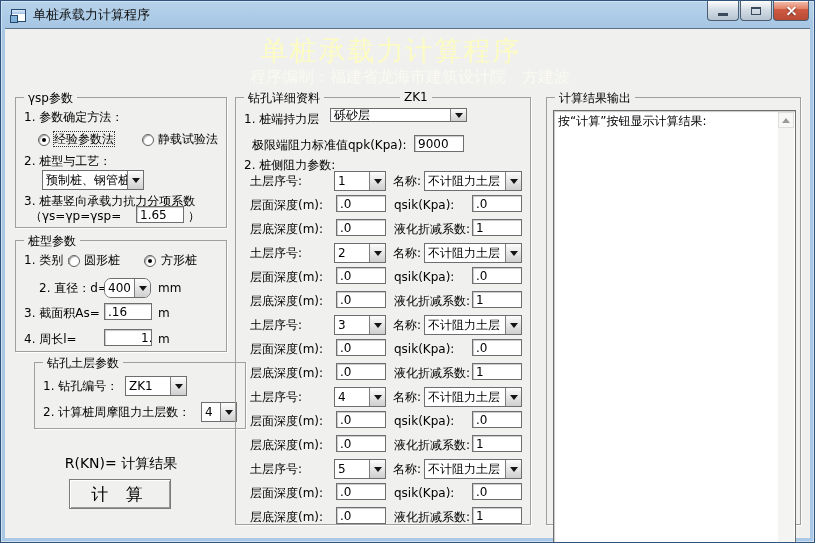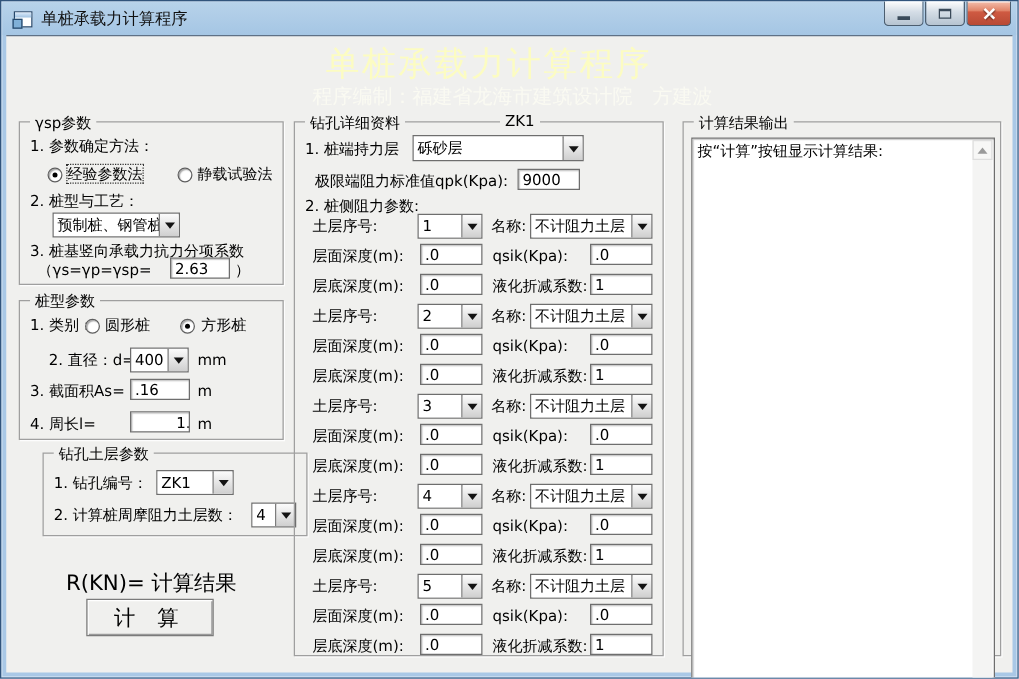--- a/index.html
+++ b/index.html
@@ -48,21 +48,21 @@
   .outbox{position:absolute;background:#fff;border:1px solid #6e6e6e;box-shadow:inset 1px 1px 1px rgba(0,0,0,.22);}
   .outtext{position:absolute;left:4px;top:3px;right:20px;line-height:15px;}
   .vscroll{position:absolute;top:1px;right:1px;bottom:17px;width:16px;background:#f4f4f3;}
   .hscroll{position:absolute;left:1px;right:17px;bottom:1px;height:16px;background:#f4f4f3;}
   .sbtn{position:absolute;width:16px;height:16px;background:#f7f7f6;border:1px solid #dedede;
     display:flex;align-items:center;justify-content:center;}
   .tri-up{width:0;height:0;border:4px solid transparent;border-bottom:5px solid #9a9a9a;margin-bottom:3px;}
   .tri-dn{width:0;height:0;border:4px solid transparent;border-top:5px solid #9a9a9a;margin-top:3px;}
   .tri-lf{width:0;height:0;border:4px solid transparent;border-right:5px solid #9a9a9a;margin-right:3px;}
   .tri-rt{width:0;height:0;border:4px solid transparent;border-left:5px solid #9a9a9a;margin-left:3px;}
-  .bigtext{position:absolute;font-size:17px;white-space:nowrap;}
+  .bigtext{position:absolute;font-size:14px;white-space:nowrap;}
 </style>
 </head>
 <body>
 
 <div class="window">
   <div class="titlebar">
     <span class="winicon"></span>
     <span class="wintitle">单桩承载力计算程序</span>
   </div>
   <div class="capbtn" style="right:75px;width:32px;">
@@ -90,34 +90,34 @@
       <span class="lbl" style="left:8px;top:56px;">2. 桩型与工艺：</span>
       <div class="combo" style="left:26px;top:72px;width:102px;">
         <span class="ctxt">预制桩、钢管桩</span>
         <span class="cbtn">
             <i class="tri"></i>
           </span>
       </div>
       <span class="lbl" style="left:8px;top:96px;">3. 桩基竖向承载力抗力分项系数</span>
       <span class="lbl" style="left:14px;top:111px;">（γs=γp=γsp=</span>
       <div class="tb" style="left:120px;top:108px;width:48px;">
-        <span>2.63</span>
+        <span>1.65</span>
       </div>
       <span class="lbl" style="left:172px;top:111px;">）</span>
     </div>
 
     <div class="gb" style="left:10px;top:211px;width:212px;height:112px;">
       <span class="legend">桩型参数</span>
       <span class="lbl" style="left:8px;top:12px;">1. 类别：</span>
       <span class="radio" style="left:52px;top:14px;"></span>
       <span class="lbl" style="left:68px;top:12px;">圆形桩</span>
       <span class="radio on" style="left:128px;top:14px;"></span>
       <span class="lbl" style="left:145px;top:12px;">方形桩</span>
       <span class="lbl" style="left:23px;top:40px;">2. 直径：d=</span>
-      <div class="combo" style="left:88px;top:37px;width:47px;">
+      <div class="combo" style="left:88px;top:37px;width:47px;border-radius:7px;">
         <span class="ctxt">400</span>
         <span class="cbtn">
             <i class="tri"></i>
           </span>
       </div>
       <span class="lbl" style="left:142px;top:40px;">mm</span>
       <span class="lbl" style="left:8px;top:65px;">3. 截面积As=</span>
       <div class="tb" style="left:88px;top:62px;width:48px;">
         <span>.16</span>
       </div>
@@ -147,21 +147,21 @@
       </div>
     </div>
 
     <div class="bigtext" style="left:10px;top:426px;width:212px;text-align:center;">R(KN)= 计算结果</div>
     <div class="pushbtn" style="left:64px;top:450px;width:102px;height:30px;">计 算</div>
 
     <div class="gb" style="left:230px;top:68px;width:296px;height:428px;">
       <span class="legend">钻孔详细资料</span>
       <span class="legend" style="left:164px;">ZK1</span>
       <span class="lbl" style="left:8px;top:14px;">1. 桩端持力层</span>
-      <div class="combo" style="left:94px;top:10px;width:137px;height:21px;">
+      <div class="combo" style="left:94px;top:10px;width:137px;height:14px;">
         <span class="ctxt">砾砂层</span>
         <span class="cbtn">
             <i class="tri"></i>
           </span>
       </div>
       <span class="lbl" style="left:16px;top:40px;">极限端阻力标准值qpk(Kpa):</span>
       <div class="tb" style="left:178px;top:37px;width:50px;text-align:right;">
         <span>9000</span>
       </div>
       <span class="lbl" style="left:8px;top:60px;">2. 桩侧阻力参数:</span>

